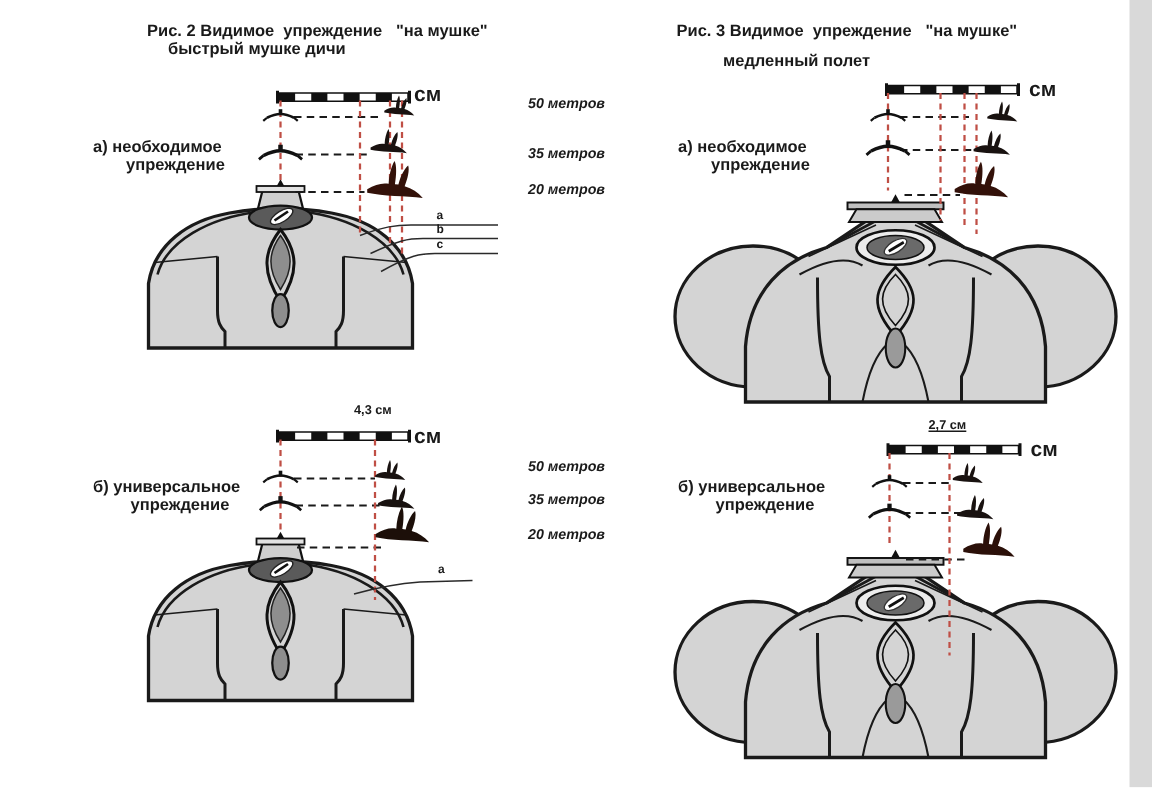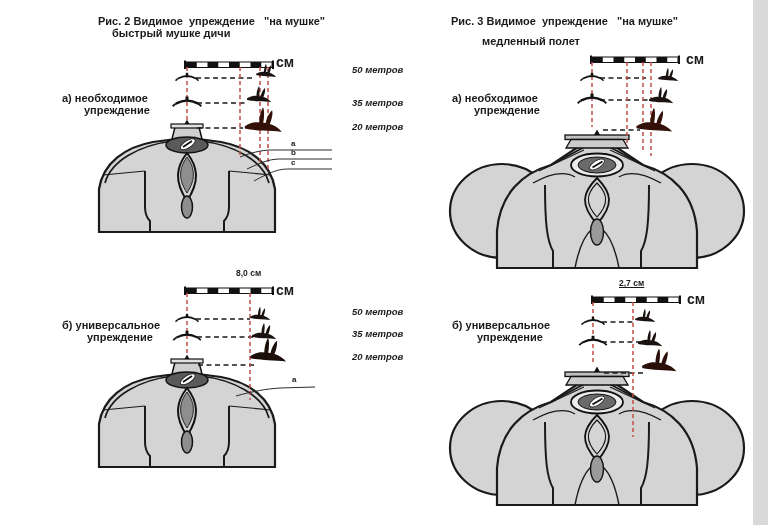--- a/index.html
+++ b/index.html
@@ -37,21 +37,21 @@
   <span class="t fs105" style="left:62px;top:320px;">б) универсальное</span>
   <span class="t fs105" style="left:87px;top:332px;">упреждение</span>
   <span class="t fs105" style="left:452px;top:320px;">б) универсальное</span>
   <span class="t fs105" style="left:477px;top:332px;">упреждение</span>
 
   <span class="t fs9" style="left:276px;top:55px;">см</span>
   <span class="t fs9" style="left:686px;top:52px;">см</span>
   <span class="t fs9" style="left:276px;top:283px;">см</span>
   <span class="t fs9" style="left:687px;top:292px;">см</span>
 
-  <span class="t fs85" style="left:236px;top:269px;">8,0 см</span>
+  <span class="t fs85" style="left:236px;top:269px;">4,3 см</span>
   <span class="t fs85" style="left:619px;top:279px;text-decoration:underline;">2,7 см</span>
 
   <span class="t fs95" style="left:352px;top:65px;">50 метров</span>
   <span class="t fs95" style="left:352px;top:98px;">35 метров</span>
   <span class="t fs95" style="left:352px;top:122px;">20 метров</span>
   <span class="t fs95" style="left:352px;top:307px;">50 метров</span>
   <span class="t fs95" style="left:352px;top:329px;">35 метров</span>
   <span class="t fs95" style="left:352px;top:352px;">20 метров</span>
 
   <span class="t fs8" style="left:291px;top:140px;">a</span>

